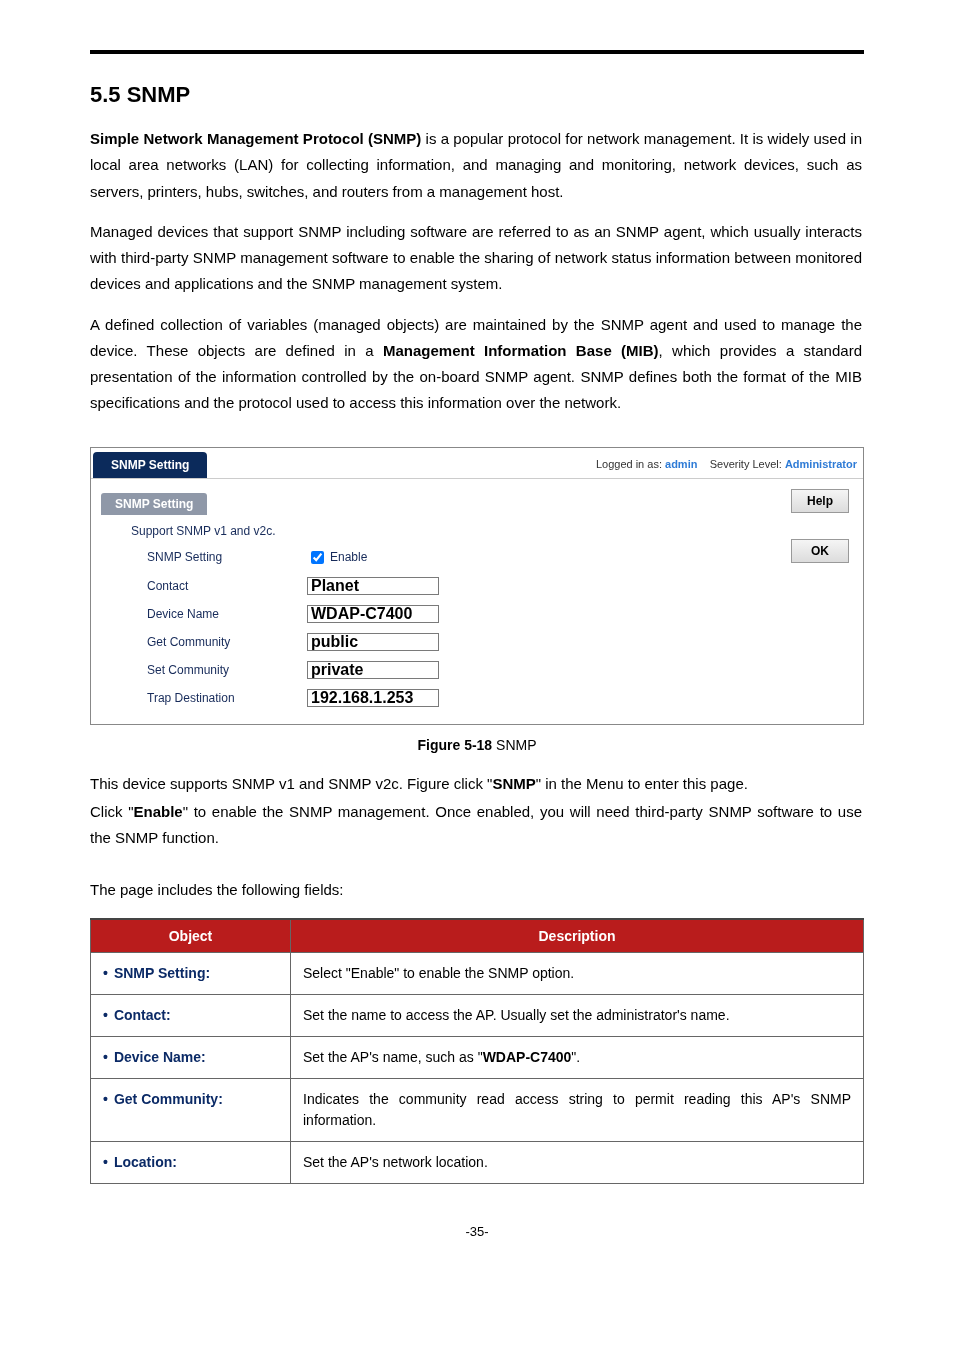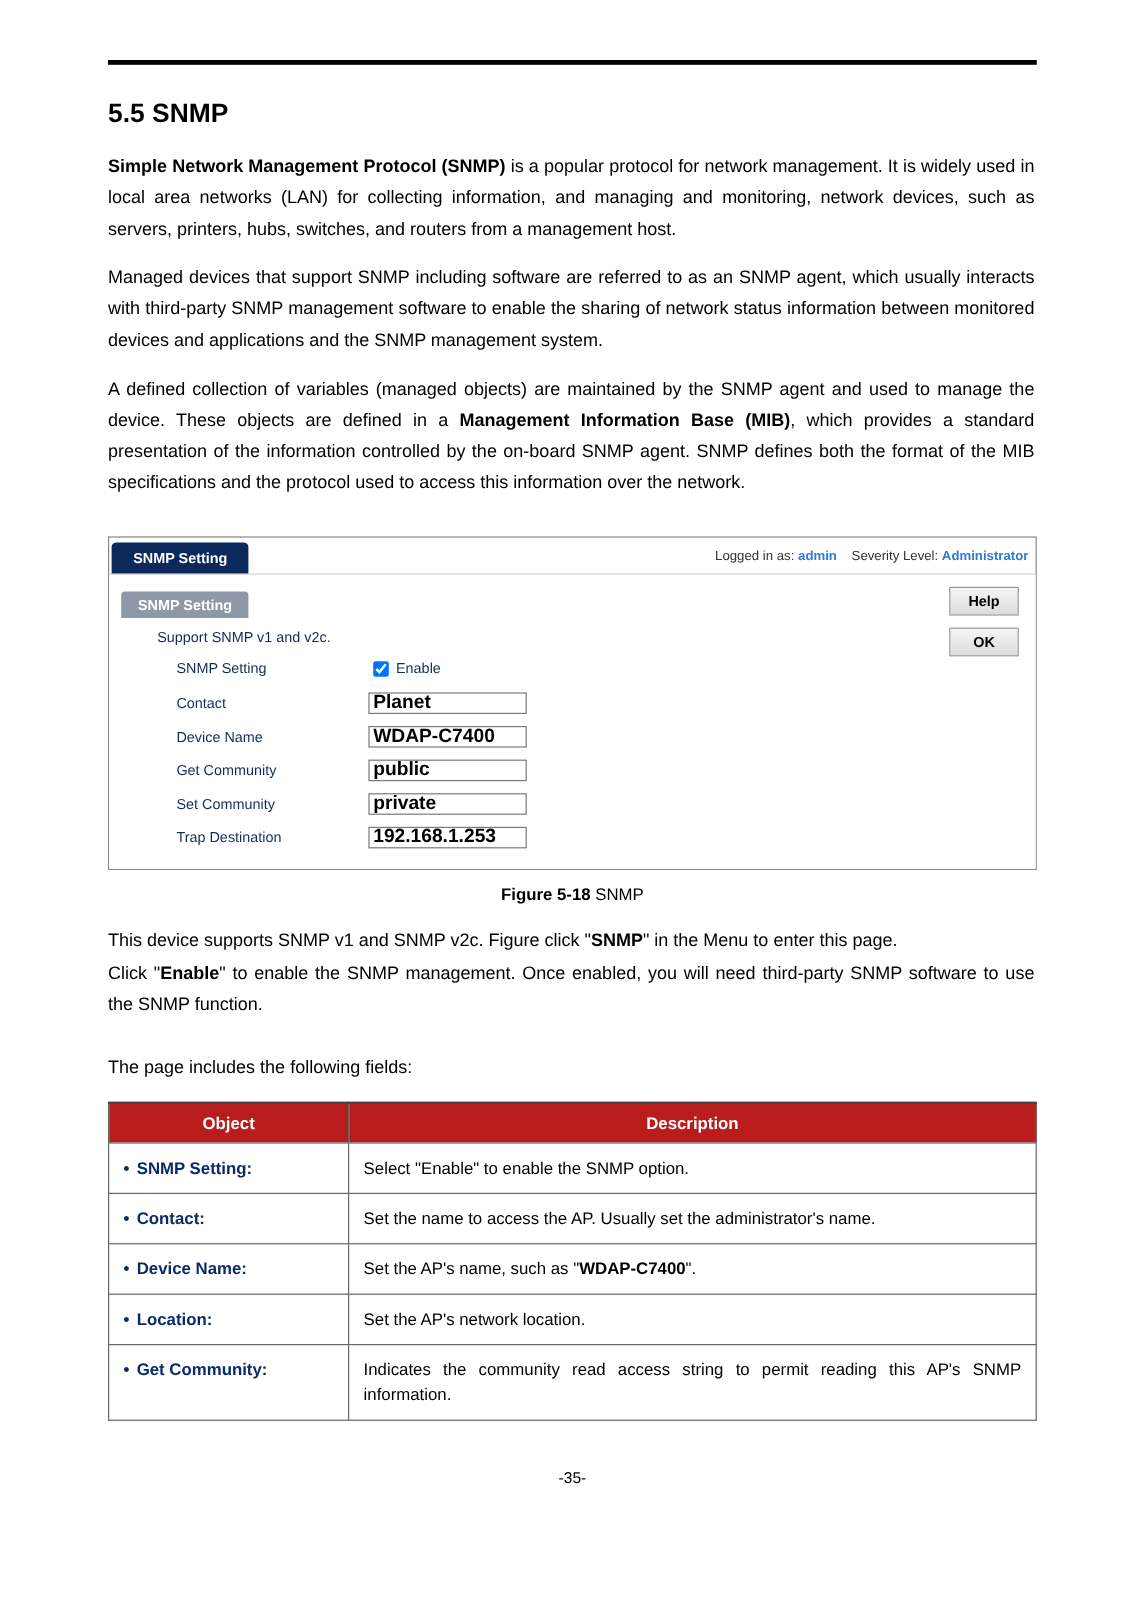--- a/index.html
+++ b/index.html
@@ -95,21 +95,21 @@
   }
   .chk {
     width: 13px; height: 13px; margin-right: 6px;
   }
   .side-btns {
     position: absolute;
     right: 14px;
     top: 10px;
     display: flex;
     flex-direction: column;
-    gap: 10px;
+    gap: 26px;
   }
   .side-btn {
     width: 58px;
     height: 24px;
     background: linear-gradient(#f5f5f5,#dcdcdc);
     border: 1px solid #999;
     font-size: 12px;
     font-weight: bold;
     cursor: pointer;
   }
@@ -257,24 +257,24 @@
       </tr>
       <tr>
         <td class="obj"><span class="bullet">•</span><span>Contact:</span></td>
         <td><span>Set the name to access the AP. Usually set the administrator's name.</span></td>
       </tr>
       <tr>
         <td class="obj"><span class="bullet">•</span><span>Device Name:</span></td>
         <td><span>Set the AP's name, such as "</span><span class="bold">WDAP-C7400</span><span>".</span></td>
       </tr>
       <tr>
+        <td class="obj"><span class="bullet">•</span><span>Get Community:</span></td>
+        <td><span>Indicates the community read access string to permit reading this AP's SNMP information.</span></td>
+      </tr>
+      <tr>
         <td class="obj"><span class="bullet">•</span><span>Location:</span></td>
         <td><span>Set the AP's network location.</span></td>
       </tr>
-      <tr>
-        <td class="obj"><span class="bullet">•</span><span>Get Community:</span></td>
-        <td><span>Indicates the community read access string to permit reading this AP's SNMP information.</span></td>
-      </tr>
     </tbody>
   </table>
 
   <div class="footer">-35-</div>
 </div>
 
 </body></html>

